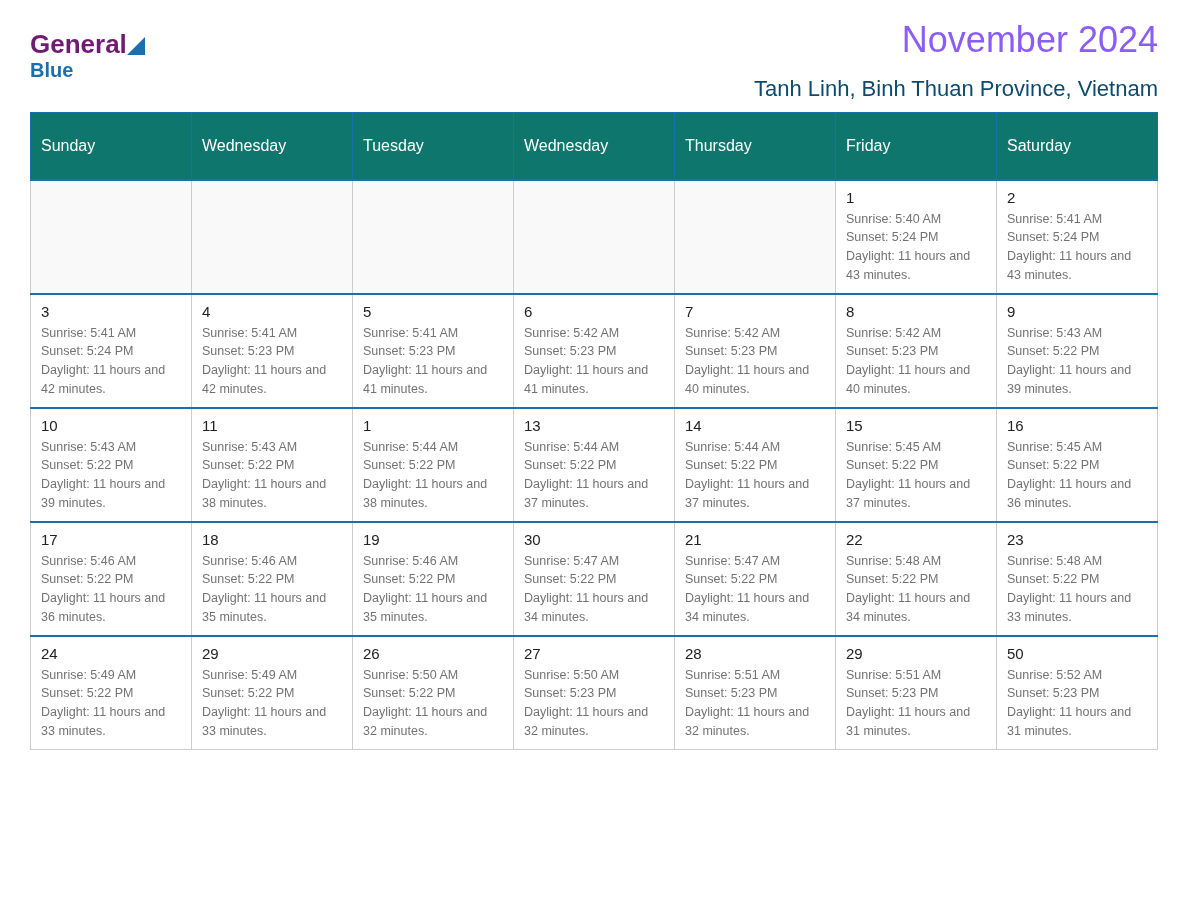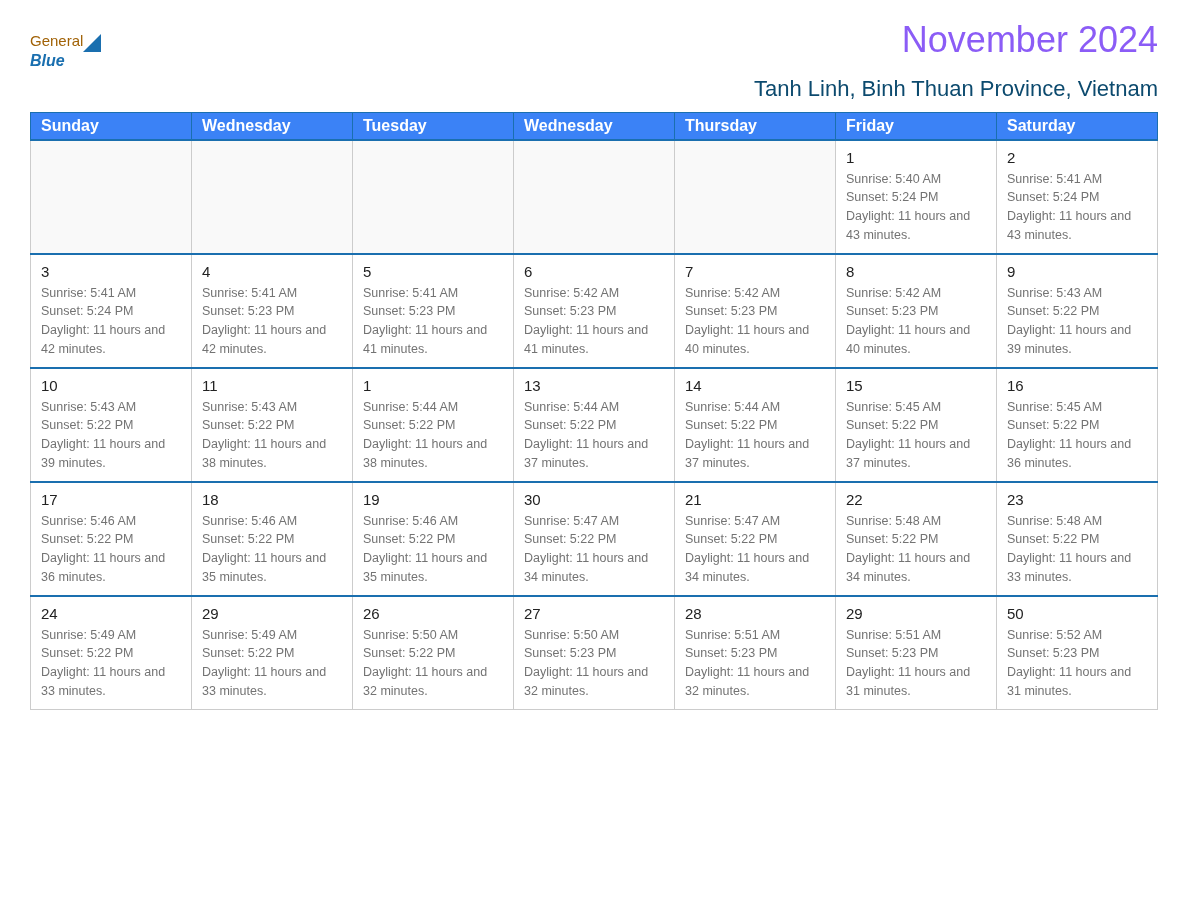--- a/index.html
+++ b/index.html
@@ -15,29 +15,28 @@
       justify-content: space-between;
       align-items: flex-start;
       margin-bottom: 10px;
     }
     .logo {
       display: flex;
       align-items: center;
       margin-top: 10px;
     }
     .logo-text-general {
-      font-size: 15px;
-      font-weight: normal;
-      color: #a16207;
+      font-size: 26px;
+      font-weight: bold;
+      color: #701a75;
     }
     .logo-text-blue {
-      font-size: 16px;
+      font-size: 20px;
       font-weight: bold;
       color: #1a6faf;
-      font-style: italic;
     }
     .title-section {
       text-align: right;
     }
     .month-title {
       font-size: 36px;
       font-weight: normal;
       color: #8b5cf6;
       line-height: 1.1;
     }
@@ -45,26 +44,26 @@
       font-size: 22px;
       color: #0c4a6e;
       margin-top: 16px;
     }
     .calendar {
       width: 100%;
       border-collapse: collapse;
       margin-top: 10px;
     }
     .calendar th {
-      background-color: #3b82f6;
+      background-color: #0f766e;
       color: #fff;
-      padding: 4px 10px;
+      padding: 24px 10px;
       text-align: left;
       font-size: 16px;
-      font-weight: bold;
+      font-weight: normal;
       border: 1px solid #1a6faf;
     }
     .calendar td {
       vertical-align: top;
       padding: 8px 10px;
       border: 1px solid #ccc;
       width: calc(100% / 7);
       min-height: 100px;
       font-size: 13px;
       color: #333;

